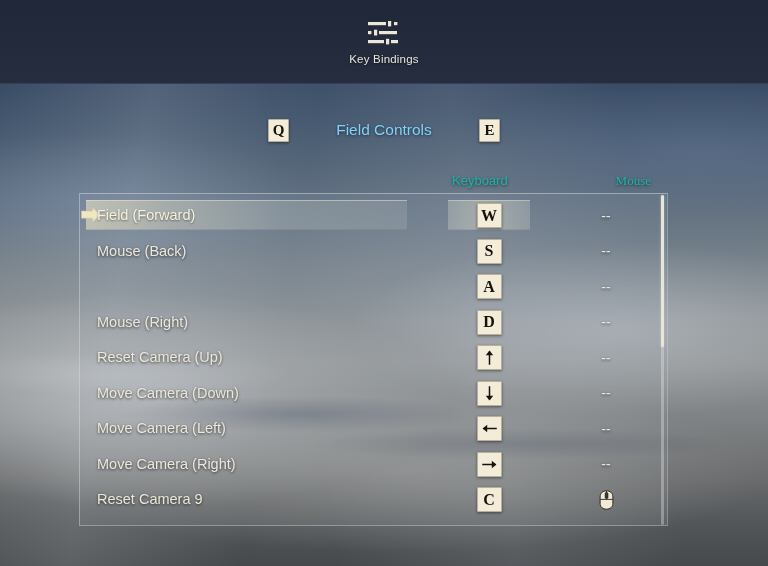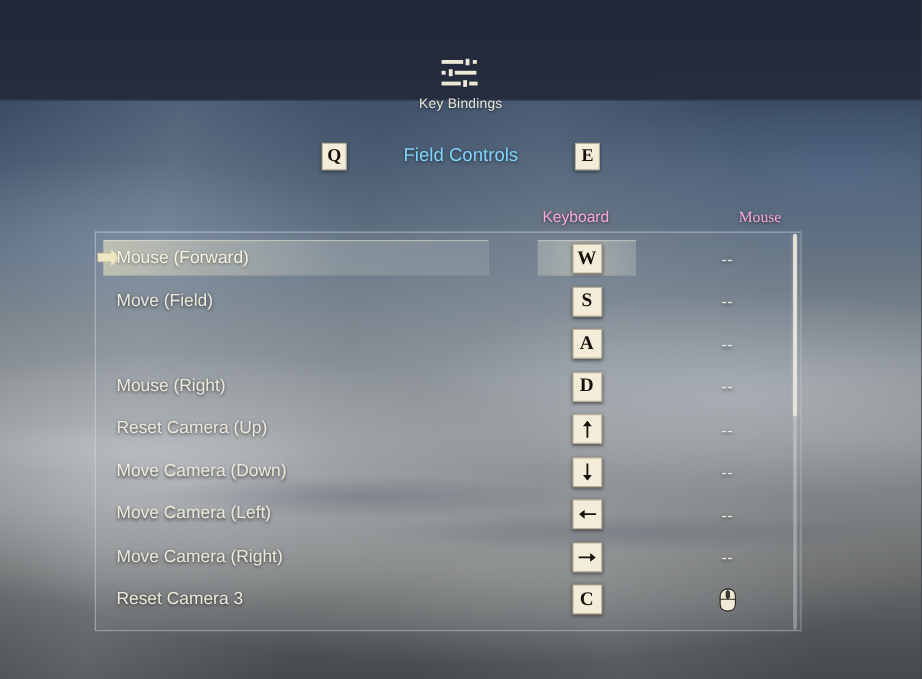--- a/index.html
+++ b/index.html
@@ -79,21 +79,20 @@
   #topbar-inner {
     position: absolute;
     left: 0; top: 0;
     width: 768px;
     height: 84px;
     display: flex;
     flex-direction: column;
     align-items: center;
     justify-content: center;
     gap: 6px;
-    margin-top: 28px;
   }
 
   .sliders-icon { width: 36px; height: 28px; display: block; }
 
   #topbar-title {
     color: #e9e6da;
     font-size: 11.5px;
     letter-spacing: 0.2px;
     text-shadow: 0 1px 2px rgba(0,0,0,0.6);
   }
@@ -147,21 +146,21 @@
 
   .keycap.bind svg { display: block; }
 
   
   #col-headers {
     position: absolute;
     top: 173px;
     left: 0;
     width: 744px;
     height: 18px;
-    color: #f9a8d4;
+    color: #14b8a6;
     font-size: 13px;
     text-shadow: 0 1px 3px rgba(0,0,0,0.6);
   }
 
   #col-keyboard {
     position: absolute;
     left: 452px;
     top: 0;
     width: 70px;
     text-align: left;
@@ -356,30 +355,30 @@
   </div>
 
   <div id="panel">
     <div id="rows">
         <div class="row selected">
           <div class="row-highlight-label"></div>
           <div class="row-highlight-key"></div>
           <div class="row-arrow"><svg width="20" height="18" viewBox="0 0 20 18">
               <path d="M0.5 5.0 L11.5 5.0 L11.5 1.6 L19.2 8.7 L11.5 16.0 L11.5 12.2 L0.5 12.2 Z" fill="#efe7c4" stroke="#cfc49a" stroke-width="0.6" stroke-linejoin="round"></path>
             </svg></div>
-          <div class="row-label">Mouse (Forward)</div>
+          <div class="row-label">Field (Forward)</div>
           <div class="cell-key">
             <div class="keycap bind">W</div>
           </div>
           <div class="cell-mouse">
             <span class="dashes">--</span>
           </div>
         </div>
         <div class="row">
-          <div class="row-label">Move (Field)</div>
+          <div class="row-label">Mouse (Back)</div>
           <div class="cell-key">
             <div class="keycap bind">S</div>
           </div>
           <div class="cell-mouse">
             <span class="dashes">--</span>
           </div>
         </div>
         <div class="row">
           <div class="cell-key">
             <div class="keycap bind">A</div>
@@ -455,21 +454,21 @@
                 </g>
                 <polygon points="8.5,1.6 12.2,6.2 4.8,6.2" fill="#16110a"></polygon>
               </svg>
             </div>
           </div>
           <div class="cell-mouse">
             <span class="dashes">--</span>
           </div>
         </div>
         <div class="row">
-          <div class="row-label">Reset Camera 3</div>
+          <div class="row-label">Reset Camera 9</div>
           <div class="cell-key">
             <div class="keycap bind">C</div>
           </div>
           <div class="cell-mouse">
             <span>
               <svg class="mouse-icon" width="15" height="20" viewBox="0 0 15 20">
                 <path d="M7.5 0.8 C11.3 0.8 13.9 3.3 13.9 7.0 L13.9 13.2 C13.9 16.9 11.3 19.2 7.5 19.2 C3.7 19.2 1.1 16.9 1.1 13.2 L1.1 7.0 C1.1 3.3 3.7 0.8 7.5 0.8 Z" fill="#f0ead6" stroke="#2a2a22" stroke-width="1"></path>
                 <line x1="1.1" y1="9.4" x2="13.9" y2="9.4" stroke="#2a2a22" stroke-width="0.9"></line>
                 <line x1="7.5" y1="0.8" x2="7.5" y2="9.4" stroke="#2a2a22" stroke-width="0.9"></line>
                 <rect x="6.1" y="2.4" width="2.9" height="6.2" rx="1.4" fill="#3a3a30" stroke="#1a1a14" stroke-width="0.6"></rect>

